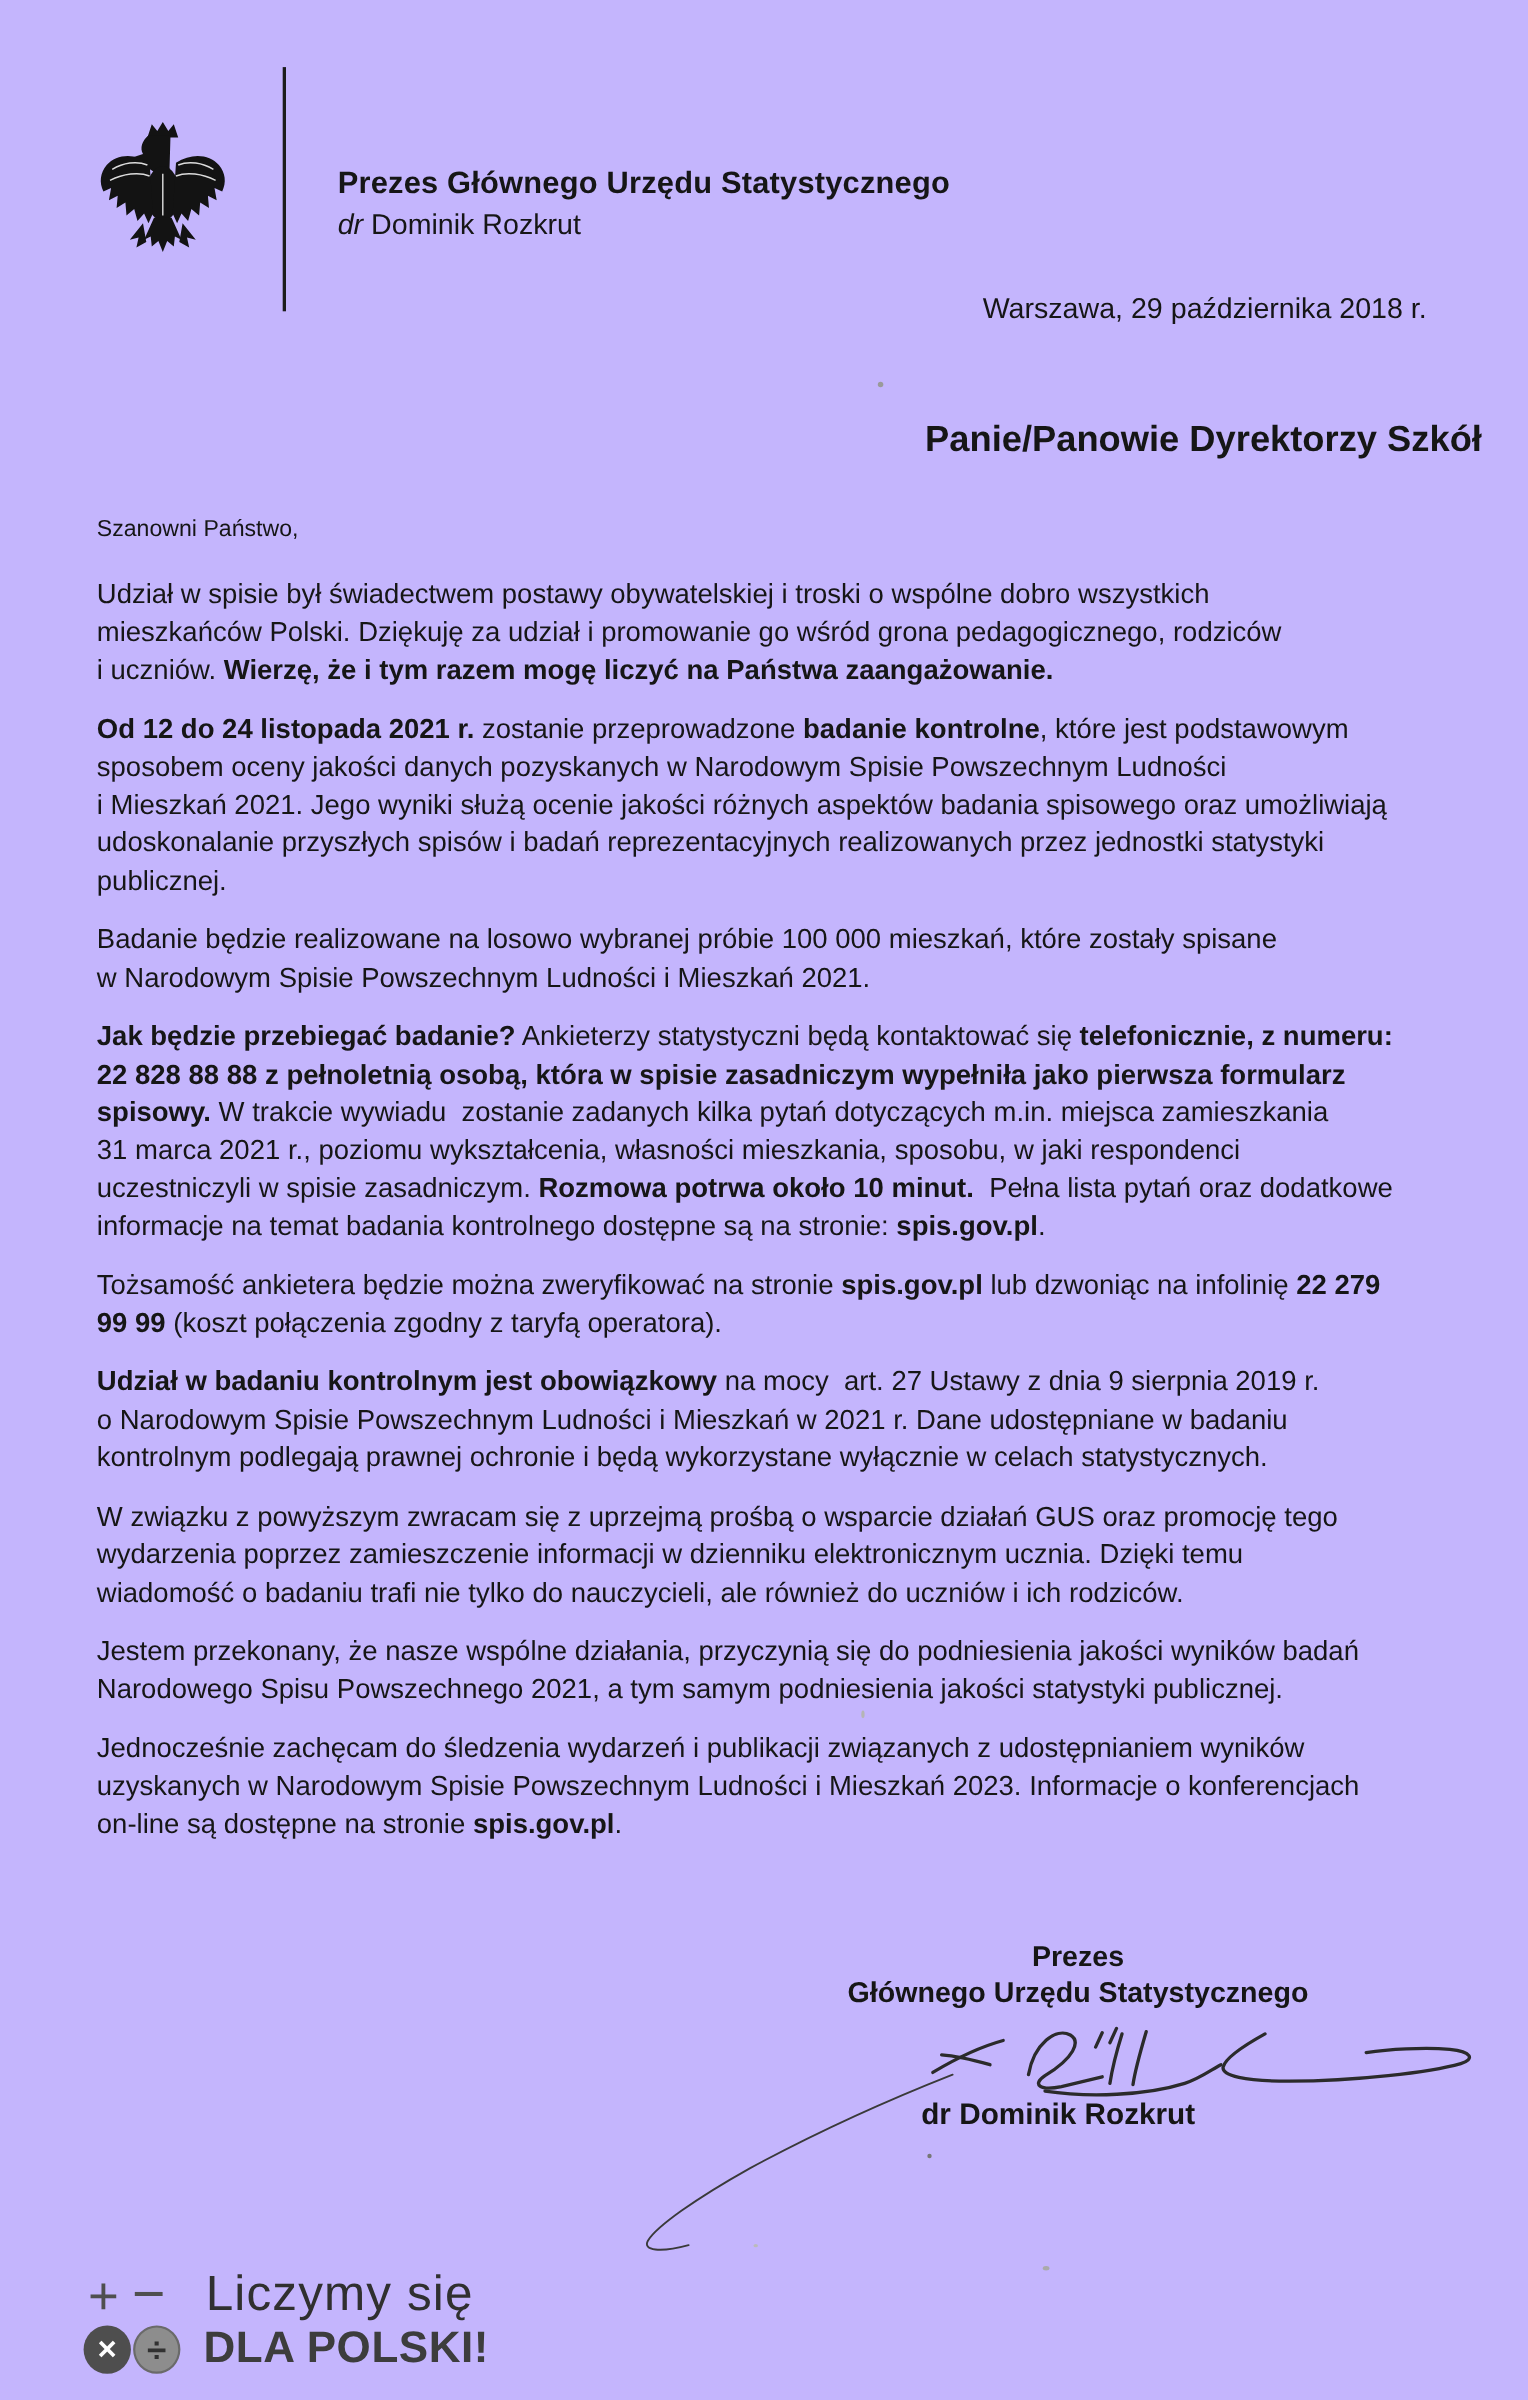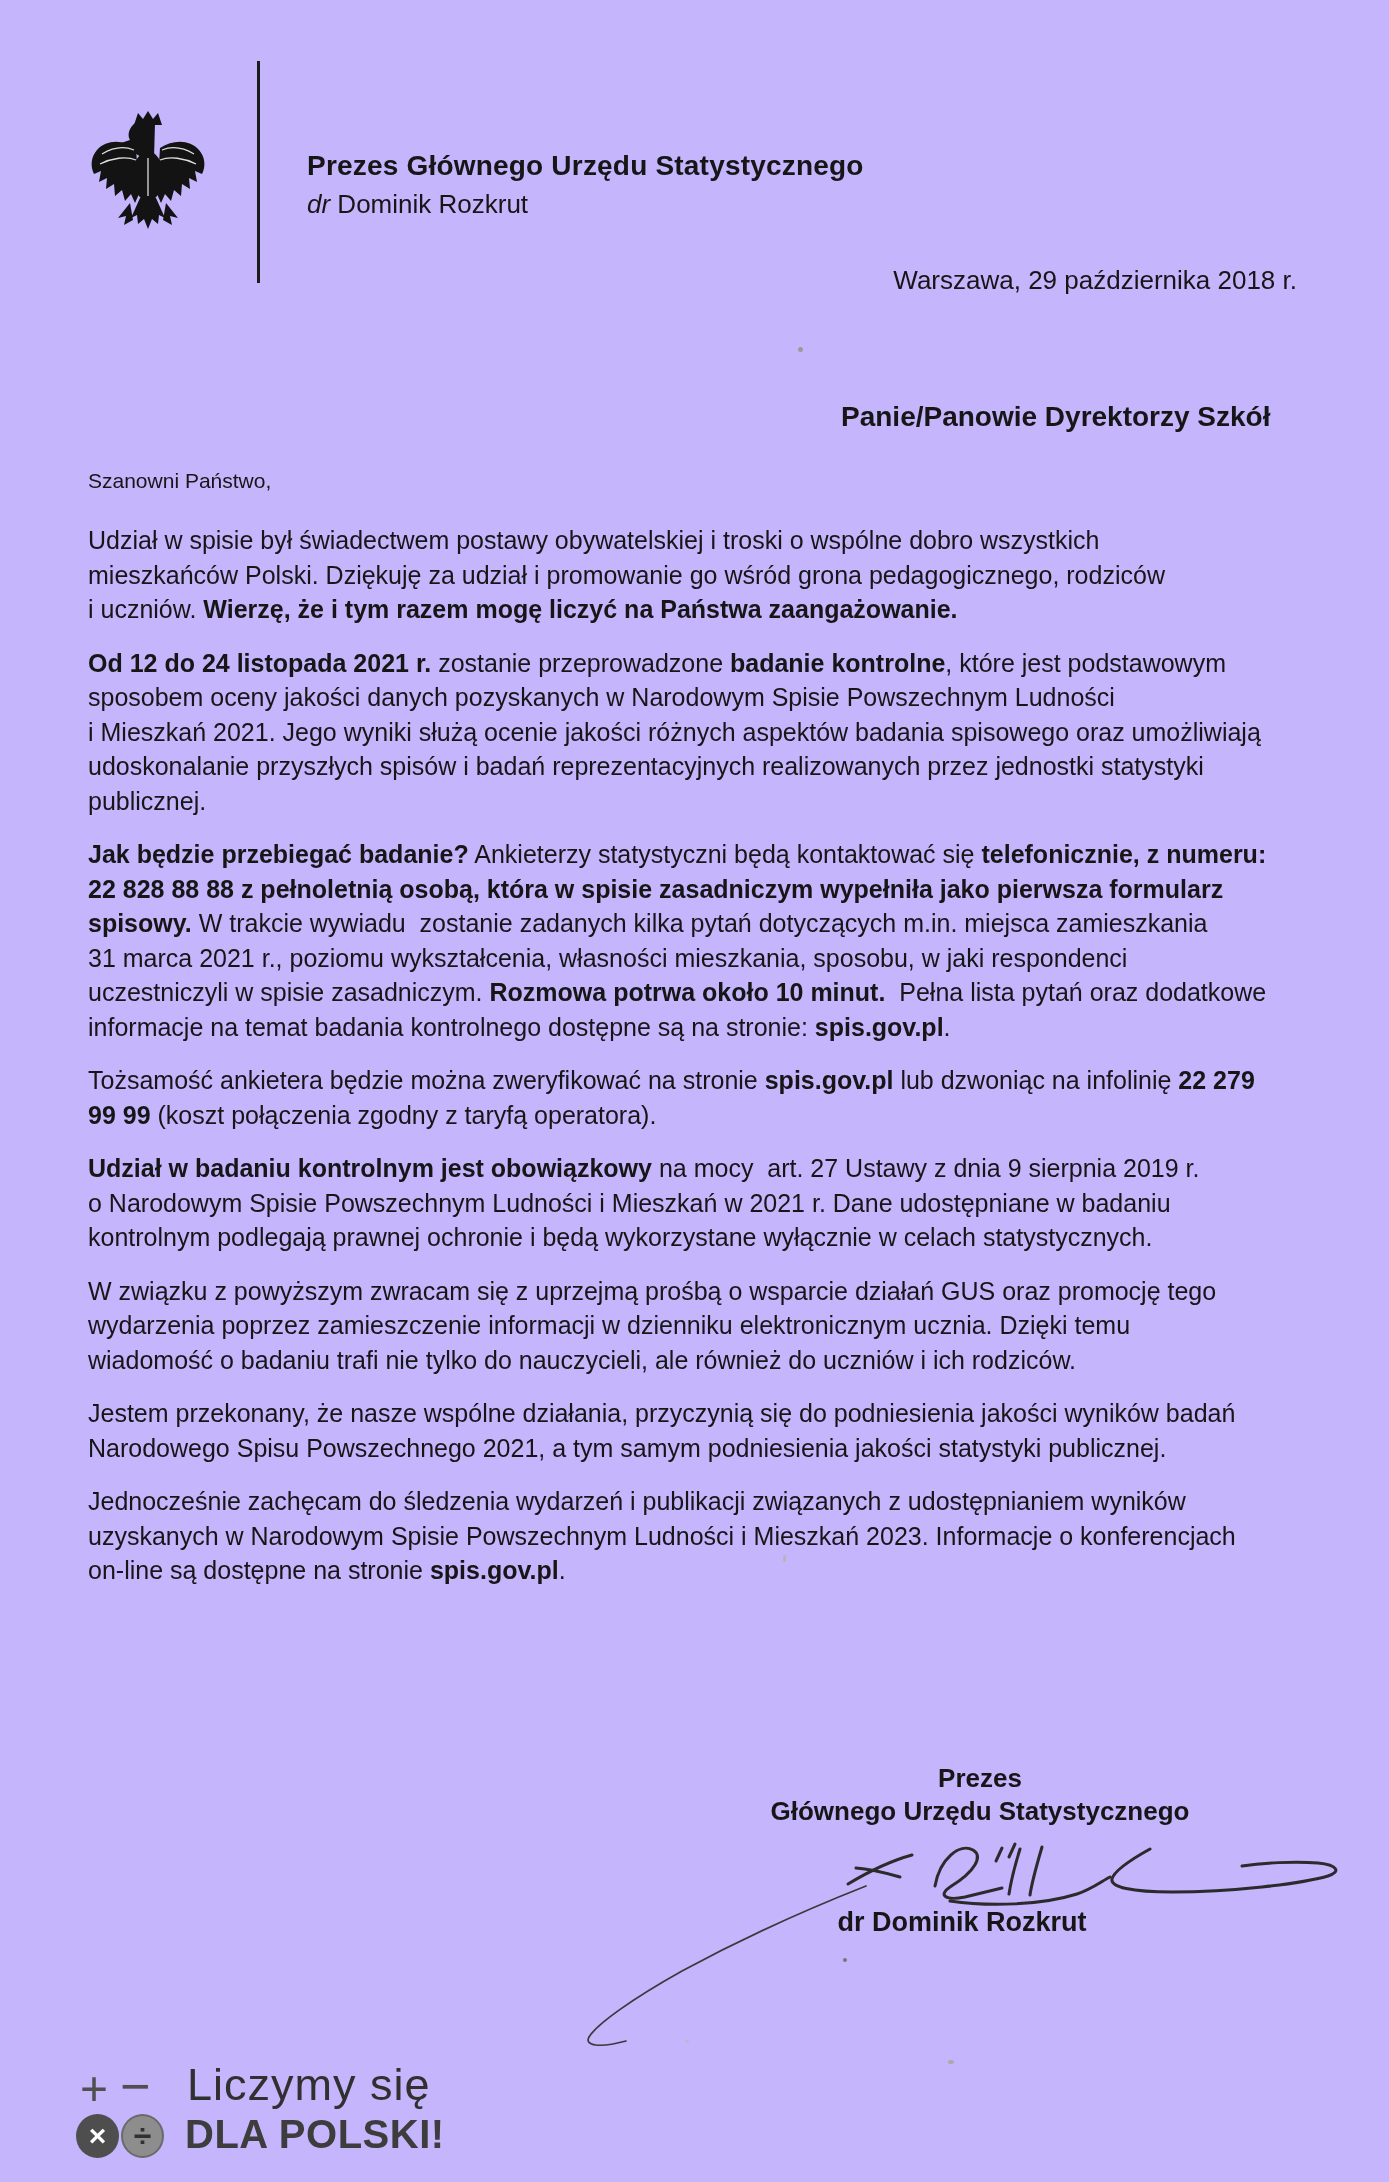--- a/index.html
+++ b/index.html
@@ -7,21 +7,21 @@
         font-family:Liberation Sans, sans-serif;color:#161616;overflow:hidden;}
 
   
   .eagle{position:absolute;left:88px;top:108px;width:120px;height:128px;}
   .vrule{position:absolute;left:257px;top:61px;width:3px;height:222px;background:#1c1c1c;}
   .hdr-title{position:absolute;left:307px;top:150px;font-size:28px;font-weight:700;letter-spacing:.2px;}
   .hdr-name{position:absolute;left:307px;top:189px;font-size:26px;}
   .it{font-style:italic;}
 
   .date{position:absolute;right:92px;top:265px;font-size:26px;}
-  .addr{position:absolute;left:841px;top:401px;font-size:28px;font-weight:700;}
+  .addr{position:absolute;left:841px;top:380px;font-size:33px;font-weight:700;}
   .salut{position:absolute;left:88px;top:469px;font-size:21px;}
 
   
   .bodytext{position:absolute;left:88px;top:523px;font-size:25px;}
   .para{margin:0 0 19px 0;}
   .line{white-space:pre;height:34.5px;line-height:34.5px;}
   .b{font-weight:700;}
 
   
   .sig-block{position:absolute;left:630px;top:1762px;width:700px;text-align:center;}
@@ -86,20 +86,24 @@
         <div class="line"><span>i uczniów. </span><span class="b">Wierzę, że i tym razem mogę liczyć na Państwa zaangażowanie.</span></div>
       </div>
       <div class="para">
         <div class="line"><span class="b">Od 12 do 24 listopada 2021 r.</span><span> zostanie przeprowadzone </span><span class="b">badanie kontrolne</span><span>, które jest podstawowym</span></div>
         <div class="line"><span>sposobem oceny jakości danych pozyskanych w Narodowym Spisie Powszechnym Ludności</span></div>
         <div class="line"><span>i Mieszkań 2021. Jego wyniki służą ocenie jakości różnych aspektów badania spisowego oraz umożliwiają</span></div>
         <div class="line"><span>udoskonalanie przyszłych spisów i badań reprezentacyjnych realizowanych przez jednostki statystyki</span></div>
         <div class="line"><span>publicznej.</span></div>
       </div>
       <div class="para">
+        <div class="line"><span>Badanie będzie realizowane na losowo wybranej próbie 100 000 mieszkań, które zostały spisane</span></div>
+        <div class="line"><span>w Narodowym Spisie Powszechnym Ludności i Mieszkań 2021.</span></div>
+      </div>
+      <div class="para">
         <div class="line"><span class="b">Jak będzie przebiegać badanie?</span><span> Ankieterzy statystyczni będą kontaktować się </span><span class="b">telefonicznie, z numeru:</span></div>
         <div class="line"><span class="b">22 828 88 88 z pełnoletnią osobą, która w spisie zasadniczym wypełniła jako pierwsza formularz</span></div>
         <div class="line"><span class="b">spisowy.</span><span> W trakcie wywiadu  zostanie zadanych kilka pytań dotyczących m.in. miejsca zamieszkania</span></div>
         <div class="line"><span>31 marca 2021 r., poziomu wykształcenia, własności mieszkania, sposobu, w jaki respondenci</span></div>
         <div class="line"><span>uczestniczyli w spisie zasadniczym. </span><span class="b">Rozmowa potrwa około 10 minut.</span><span>  Pełna lista pytań oraz dodatkowe</span></div>
         <div class="line"><span>informacje na temat badania kontrolnego dostępne są na stronie: </span><span class="b">spis.gov.pl</span><span>.</span></div>
       </div>
       <div class="para">
         <div class="line"><span>Tożsamość ankietera będzie można zweryfikować na stronie </span><span class="b">spis.gov.pl</span><span> lub dzwoniąc na infolinię </span><span class="b">22 279</span></div>
         <div class="line"><span class="b">99 99</span><span> (koszt połączenia zgodny z taryfą operatora).</span></div>

